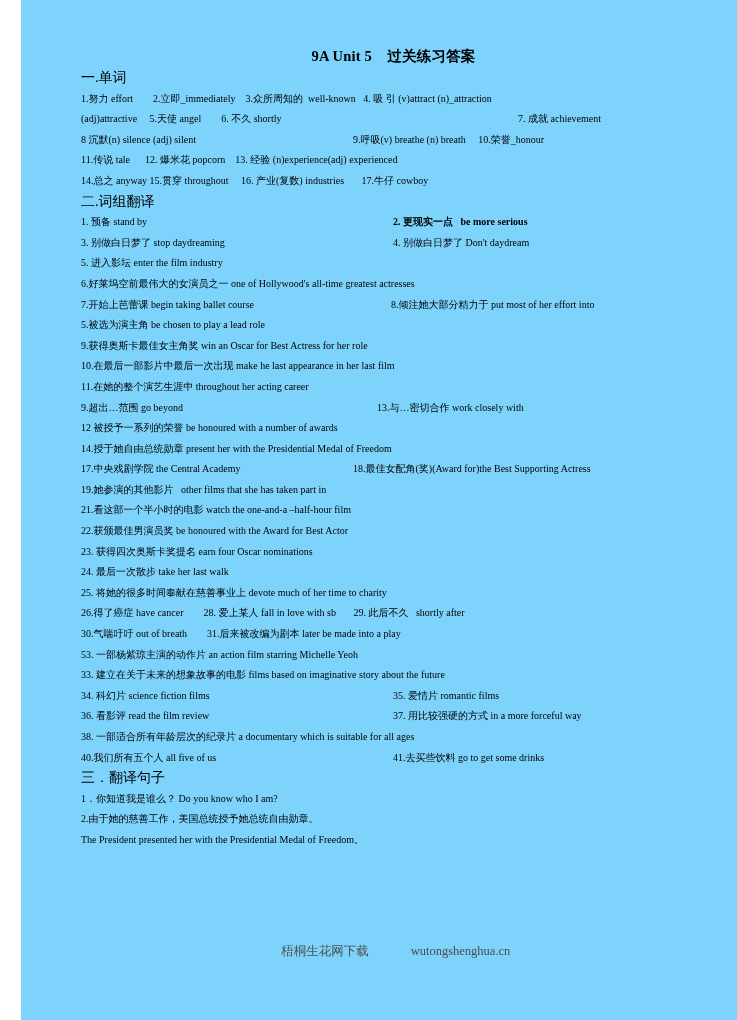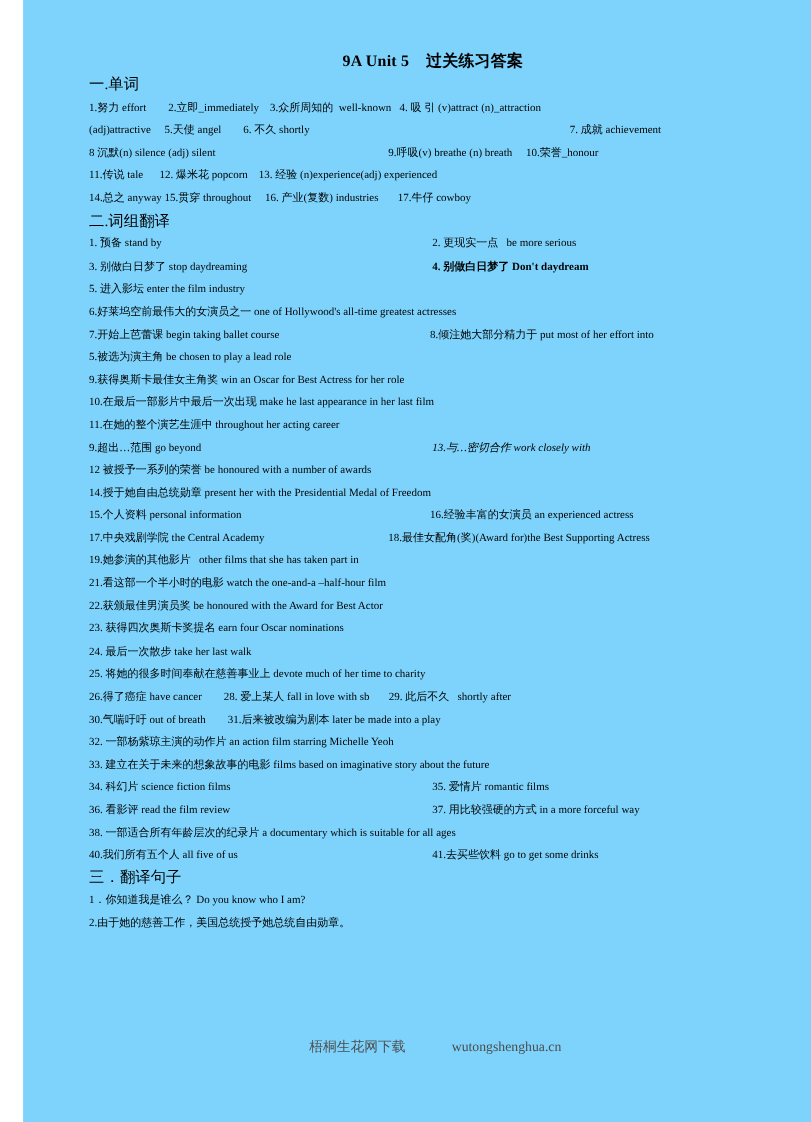--- a/index.html
+++ b/index.html
@@ -82,51 +82,51 @@
   <div class="doc-body">
     <div class="doc-title">9A Unit 5    过关练习答案</div>
     <div id="sections">
         <div class="section-head">一.单词</div>
         <div class="line"><span>1.努力 effort        2.立即_immediately    3.众所周知的  well-known   4. 吸 引 (v)attract (n)_attraction</span></div>
         <div class="line"><span>(adj)attractive     5.天使 angel        6. 不久 shortly</span><span class="col2" style="left: 437px;">7. 成就 achievement</span></div>
         <div class="line"><span>8 沉默(n) silence (adj) silent</span><span class="col2" style="left: 272px;">9.呼吸(v) breathe (n) breath     10.荣誉_honour</span></div>
         <div class="line"><span>11.传说 tale      12. 爆米花 popcorn    13. 经验 (n)experience(adj) experienced</span></div>
         <div class="line"><span>14.总之 anyway 15.贯穿 throughout     16. 产业(复数) industries       17.牛仔 cowboy</span></div>
         <div class="section-head">二.词组翻译</div>
-        <div class="line"><span>1. 预备 stand by</span><span class="col2" style="left: 312px;">2. 更现实一点   be more serious</span></div>
-        <div class="line"><span>3. 别做白日梦了 stop daydreaming</span><span class="col2" style="left: 312px; font-weight: bold;">4. 别做白日梦了 Don't daydream</span></div>
+        <div class="line"><span>1. 预备 stand by</span><span class="col2" style="left: 312px; font-weight: bold;">2. 更现实一点   be more serious</span></div>
+        <div class="line"><span>3. 别做白日梦了 stop daydreaming</span><span class="col2" style="left: 312px;">4. 别做白日梦了 Don't daydream</span></div>
         <div class="line"><span>5. 进入影坛 enter the film industry</span></div>
         <div class="line"><span>6.好莱坞空前最伟大的女演员之一 one of Hollywood's all-time greatest actresses</span></div>
         <div class="line"><span>7.开始上芭蕾课 begin taking ballet course</span><span class="col2" style="left: 310px;">8.倾注她大部分精力于 put most of her effort into</span></div>
         <div class="line"><span>5.被选为演主角 be chosen to play a lead role</span></div>
         <div class="line"><span>9.获得奥斯卡最佳女主角奖 win an Oscar for Best Actress for her role</span></div>
         <div class="line"><span>10.在最后一部影片中最后一次出现 make he last appearance in her last film</span></div>
         <div class="line"><span>11.在她的整个演艺生涯中 throughout her acting career</span></div>
-        <div class="line"><span>9.超出…范围 go beyond</span><span class="col2" style="left: 312px; font-style: italic;">13.与…密切合作 work closely with</span></div>
+        <div class="line"><span>9.超出…范围 go beyond</span><span class="col2" style="left: 296px;">13.与…密切合作 work closely with</span></div>
         <div class="line"><span>12 被授予一系列的荣誉 be honoured with a number of awards</span></div>
         <div class="line"><span>14.授于她自由总统勋章 present her with the Presidential Medal of Freedom</span></div>
-        <div class="line"><span>15.个人资料 personal information</span><span class="col2" style="left: 310px;">16.经验丰富的女演员 an experienced actress</span></div>
         <div class="line"><span>17.中央戏剧学院 the Central Academy</span><span class="col2" style="left: 272px;">18.最佳女配角(奖)(Award for)the Best Supporting Actress</span></div>
         <div class="line"><span>19.她参演的其他影片   other films that she has taken part in</span></div>
         <div class="line"><span>21.看这部一个半小时的电影 watch the one-and-a –half-hour film</span></div>
         <div class="line"><span>22.获颁最佳男演员奖 be honoured with the Award for Best Actor</span></div>
         <div class="line"><span>23. 获得四次奥斯卡奖提名 earn four Oscar nominations</span></div>
         <div class="line"><span>24. 最后一次散步 take her last walk</span></div>
         <div class="line"><span>25. 将她的很多时间奉献在慈善事业上 devote much of her time to charity</span></div>
         <div class="line"><span>26.得了癌症 have cancer        28. 爱上某人 fall in love with sb       29. 此后不久   shortly after</span></div>
         <div class="line"><span>30.气喘吁吁 out of breath        31.后来被改编为剧本 later be made into a play</span></div>
-        <div class="line"><span>32. 一部杨紫琼主演的动作片 an action film starring Michelle Yeoh</span></div>
+        <div class="line"><span>53. 一部杨紫琼主演的动作片 an action film starring Michelle Yeoh</span></div>
         <div class="line"><span>33. 建立在关于未来的想象故事的电影 films based on imaginative story about the future</span></div>
         <div class="line"><span>34. 科幻片 science fiction films</span><span class="col2" style="left: 312px;">35. 爱情片 romantic films</span></div>
         <div class="line"><span>36. 看影评 read the film review</span><span class="col2" style="left: 312px;">37. 用比较强硬的方式 in a more forceful way</span></div>
         <div class="line"><span>38. 一部适合所有年龄层次的纪录片 a documentary which is suitable for all ages</span></div>
         <div class="line"><span>40.我们所有五个人 all five of us</span><span class="col2" style="left: 312px;">41.去买些饮料 go to get some drinks</span></div>
         <div class="section-head">三．翻译句子</div>
         <div class="line"><span>1．你知道我是谁么？ Do you know who I am?</span></div>
         <div class="line"><span>2.由于她的慈善工作，美国总统授予她总统自由勋章。</span></div>
+        <div class="line"><span>The President presented her with the Presidential Medal of Freedom。</span></div>
       </div>
   </div>
 
   <div class="footer">
     <span>梧桐生花网下载</span><span class="site">wutongshenghua.cn</span>
   </div>
 
 </div>
 
 </body></html>

